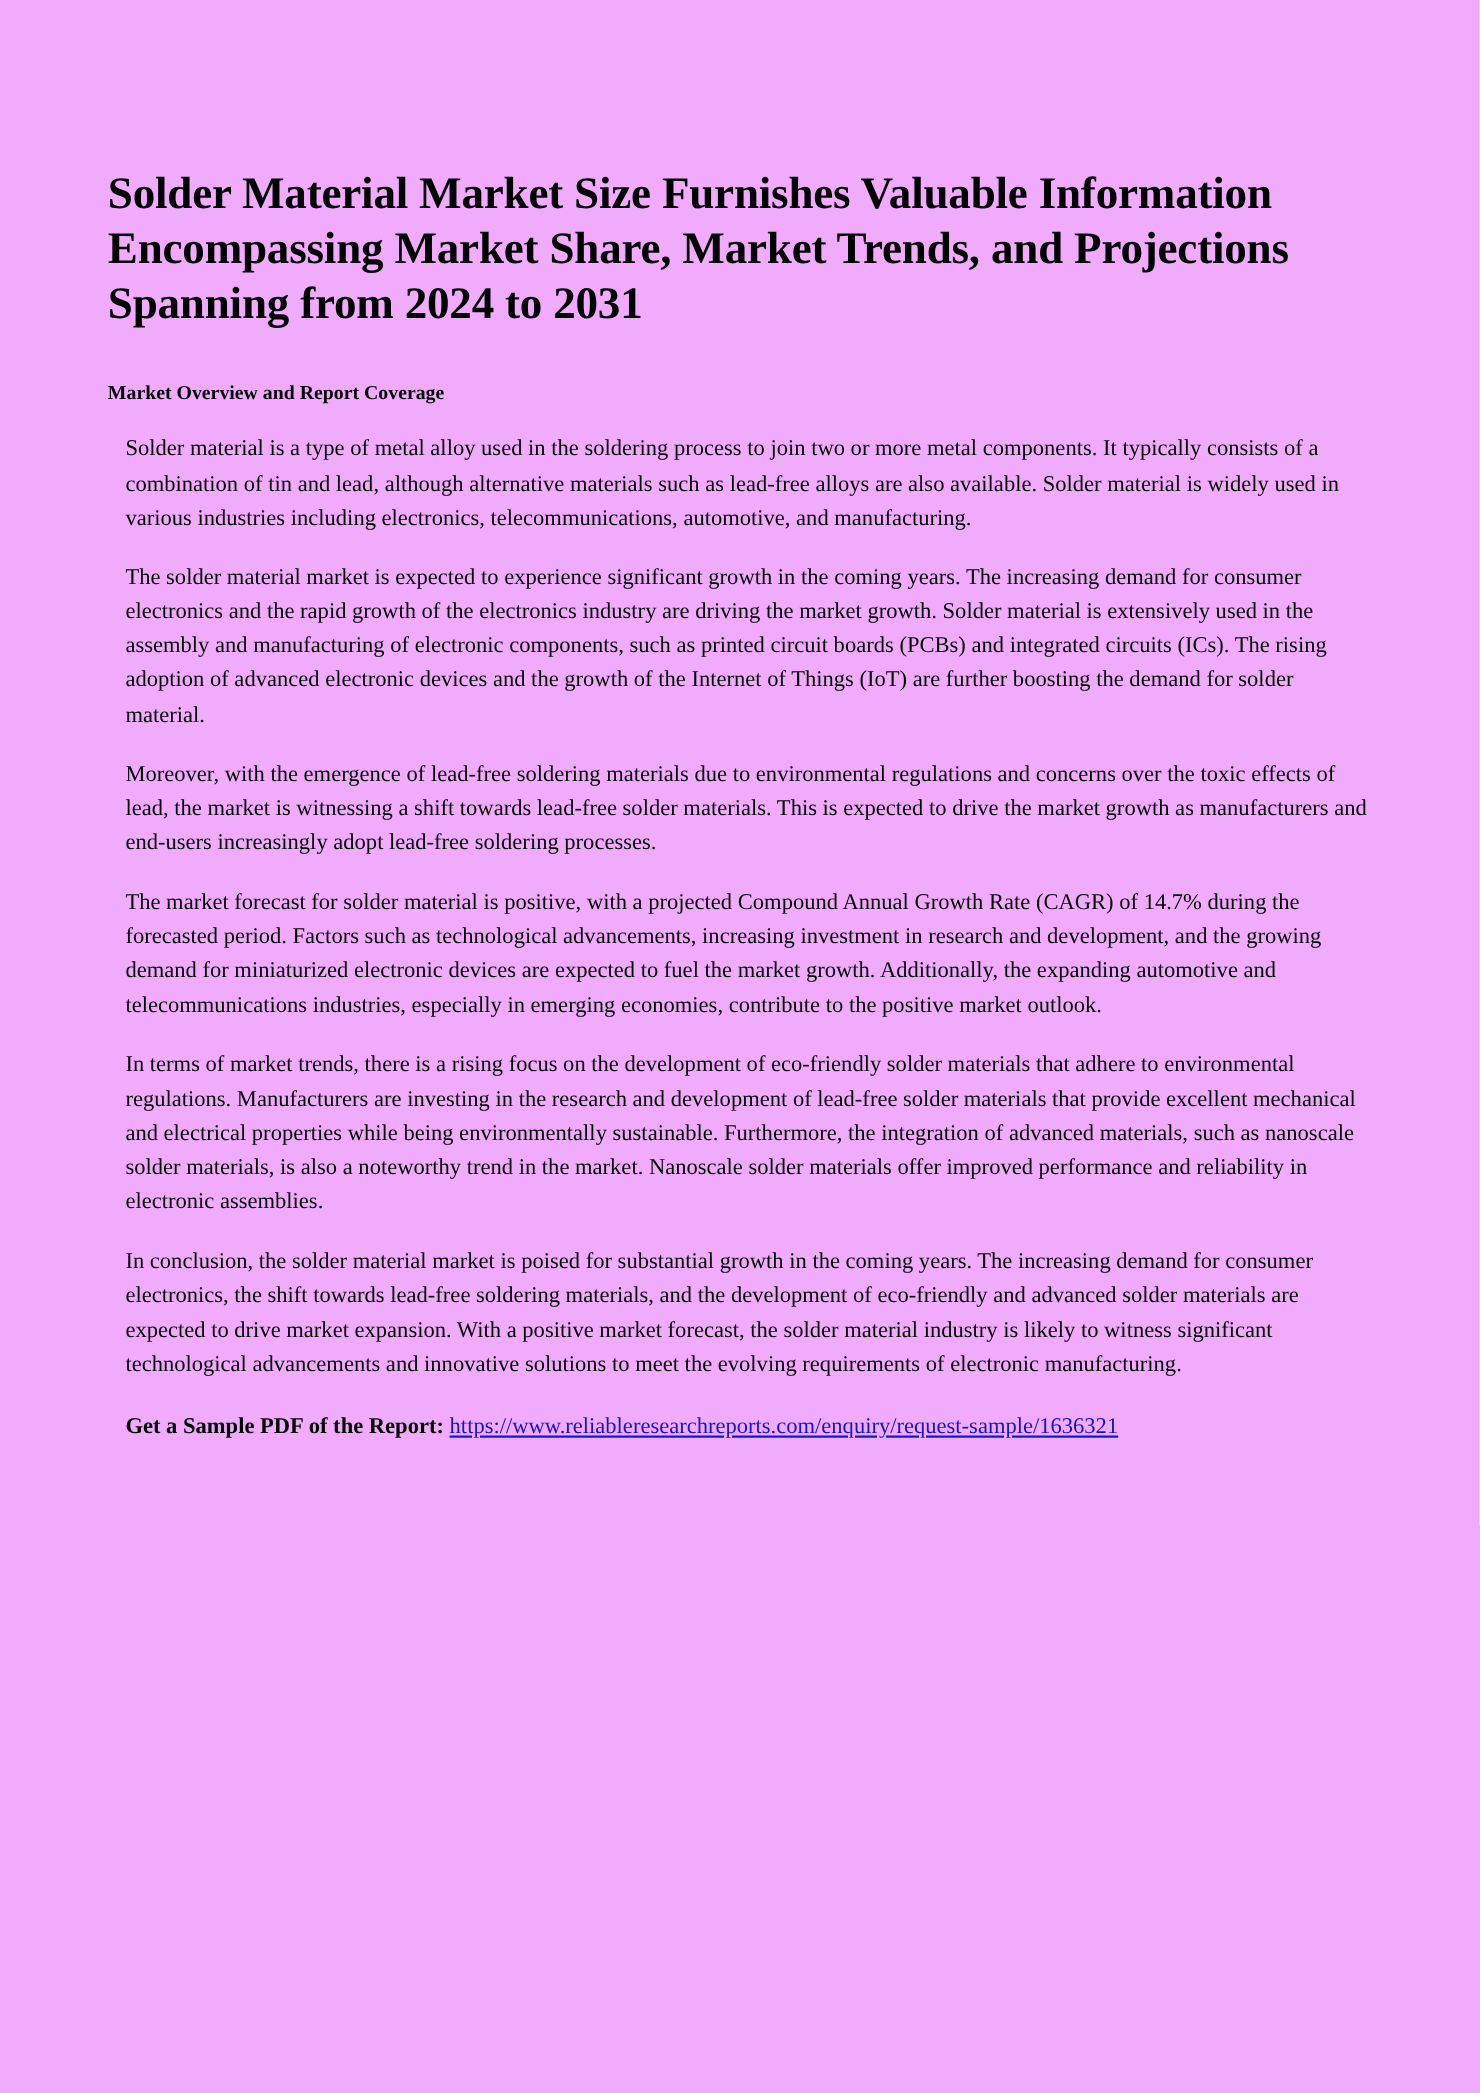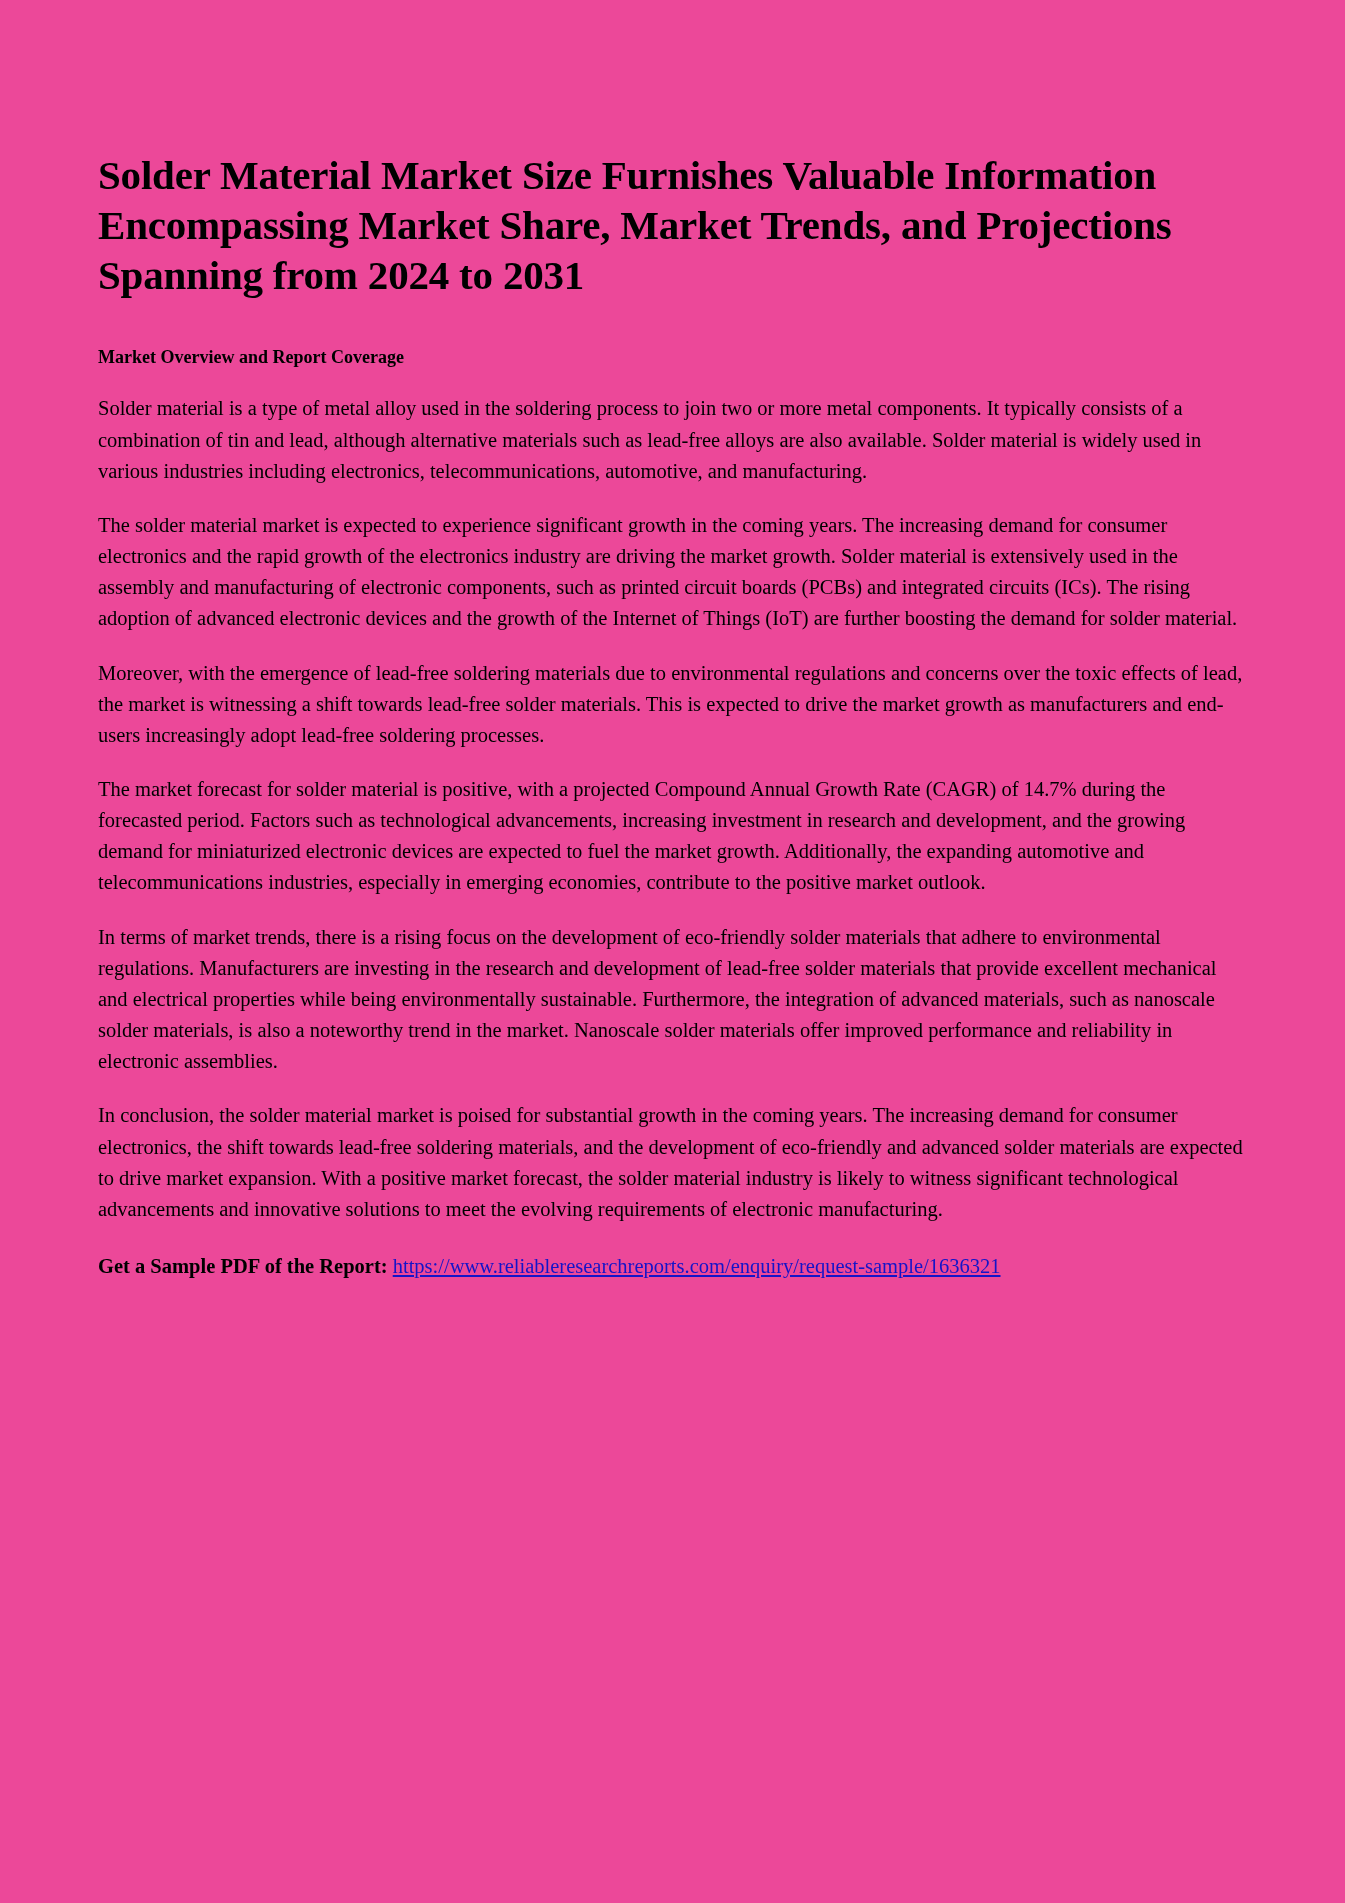--- a/index.html
+++ b/index.html
@@ -12,47 +12,47 @@
     min-height: 1903px;
     font-family: "Liberation Serif", "DejaVu Serif", serif;
     color: #000000;
     -webkit-font-smoothing: antialiased;
   }
   .page {
     width: 1345px;
     min-height: 1903px;
     box-sizing: border-box;
     padding: 150px 100px 60px 98px;
-    background: #ec4899;
+    background: #f0abfc;
   }
   .doc-title {
     font-size: 41px;
     font-weight: bold;
     line-height: 1.22;
     letter-spacing: -0.2px;
     margin: 0 0 46px 0;
     max-width: 1140px;
   }
   .section-heading {
     font-size: 18px;
     font-weight: bold;
     margin: 0 0 24px 0;
     line-height: 1.3;
   }
   .para {
     font-size: 20.5px;
     line-height: 1.52;
-    margin: 0 0 23px 0;
+    margin: 0 0 23px 16px;
     text-align: left;
     max-width: 1148px;
   }
   .cta-line {
     font-size: 20.5px;
     line-height: 1.52;
-    margin: 26px 0 0 0;
+    margin: 26px 0 0 16px;
     max-width: 1148px;
   }
   .cta-label {
     font-weight: bold;
   }
   .cta-link {
     color: #1414c8;
     text-decoration: underline;
     word-break: break-all;
   }

